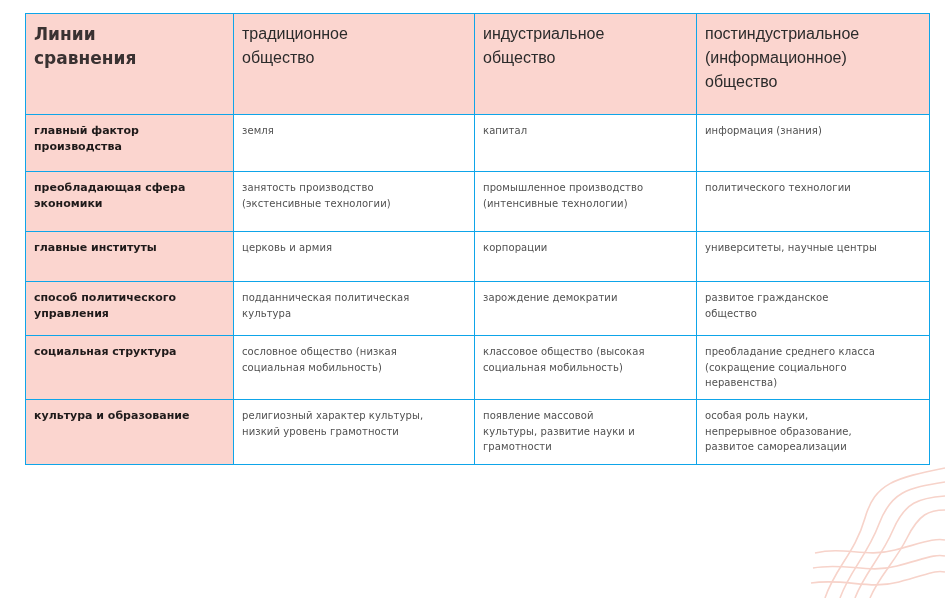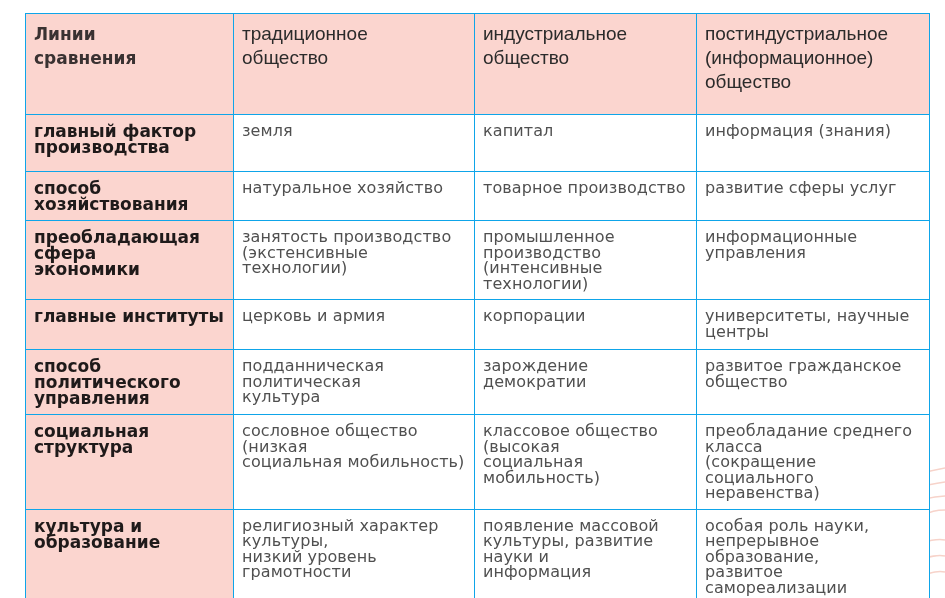--- a/index.html
+++ b/index.html
@@ -40,43 +40,43 @@
     col.c1 { width: 241px; }
     col.c2 { width: 222px; }
     col.c3 { width: 233px; }
 
     .head th {
       background: #fbd5cf;
       height: 84px;
       padding: 11px 9px 0 9px;
       font-weight: normal;
       font-family: "Liberation Sans", "DejaVu Sans", sans-serif;
-      font-size: 19px;
+      font-size: 16px;
       line-height: 24px;
       color: #2b2b2b;
     }
     .head th.first {
       font-family: "DejaVu Sans", sans-serif;
       font-weight: bold;
       font-size: 17px;
       color: #3a3232;
     }
     .head th span { display: block; }
 
     td.label {
       background: #fbd5cf;
       font-weight: bold;
-      font-size: 17px;
+      font-size: 11px;
       line-height: 16px;
       color: #1f1a1a;
       padding: 9px 8px 6px 9px;
     }
     td.val {
       background: #ffffff;
-      font-size: 16px;
+      font-size: 10px;
       line-height: 15.5px;
       color: #505050;
       padding: 9px 8px 6px 8px;
       letter-spacing: 0.1px;
     }
     td span { display: block; }
   </style>
 </head>
 <body>
 
@@ -131,50 +131,36 @@
         <span>земля</span>
       </td>
       <td class="val">
         <span>капитал</span>
       </td>
       <td class="val">
         <span>информация (знания)</span>
       </td>
     </tr>
 
-    <tr style="height:45px">
-      <td class="label">
-        <span>способ хозяйствования</span>
-      </td>
-      <td class="val">
-        <span>натуральное хозяйство</span>
-      </td>
-      <td class="val">
-        <span>товарное производство</span>
-      </td>
-      <td class="val">
-        <span>развитие сферы услуг</span>
-      </td>
-    </tr>
 
     <tr style="height:60px">
       <td class="label">
         <span>преобладающая сфера</span>
         <span>экономики</span>
       </td>
       <td class="val">
         <span>занятость производство</span>
         <span>(экстенсивные технологии)</span>
       </td>
       <td class="val">
         <span>промышленное производство</span>
         <span>(интенсивные технологии)</span>
       </td>
       <td class="val">
-        <span>информационные управления</span>
+        <span>политического технологии</span>
       </td>
     </tr>
 
 
     <tr style="height:50px">
       <td class="label">
         <span>главные институты</span>
       </td>
       <td class="val">
         <span>церковь и армия</span>
@@ -229,21 +215,21 @@
       <td class="label">
         <span>культура и образование</span>
       </td>
       <td class="val">
         <span>религиозный характер культуры,</span>
         <span>низкий уровень грамотности</span>
       </td>
       <td class="val">
         <span>появление массовой</span>
         <span>культуры, развитие науки и</span>
-        <span>информация</span>
+        <span>грамотности</span>
       </td>
       <td class="val">
         <span>особая роль науки,</span>
         <span>непрерывное образование,</span>
         <span>развитое самореализации</span>
       </td>
     </tr>
   </tbody>
 </table>
 

